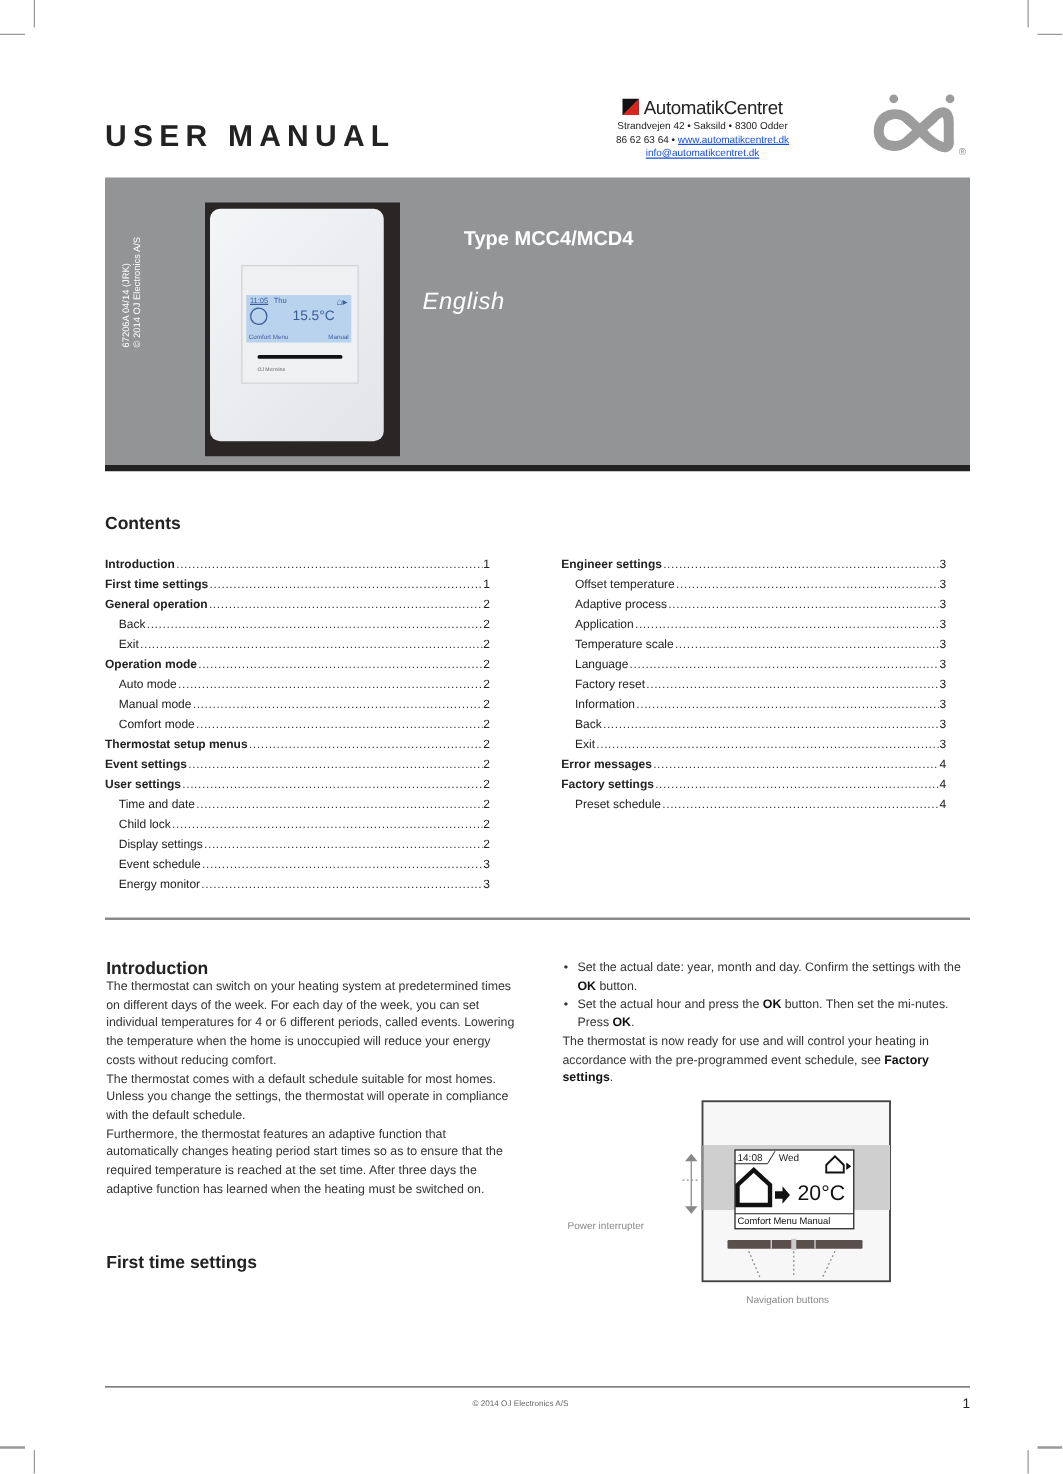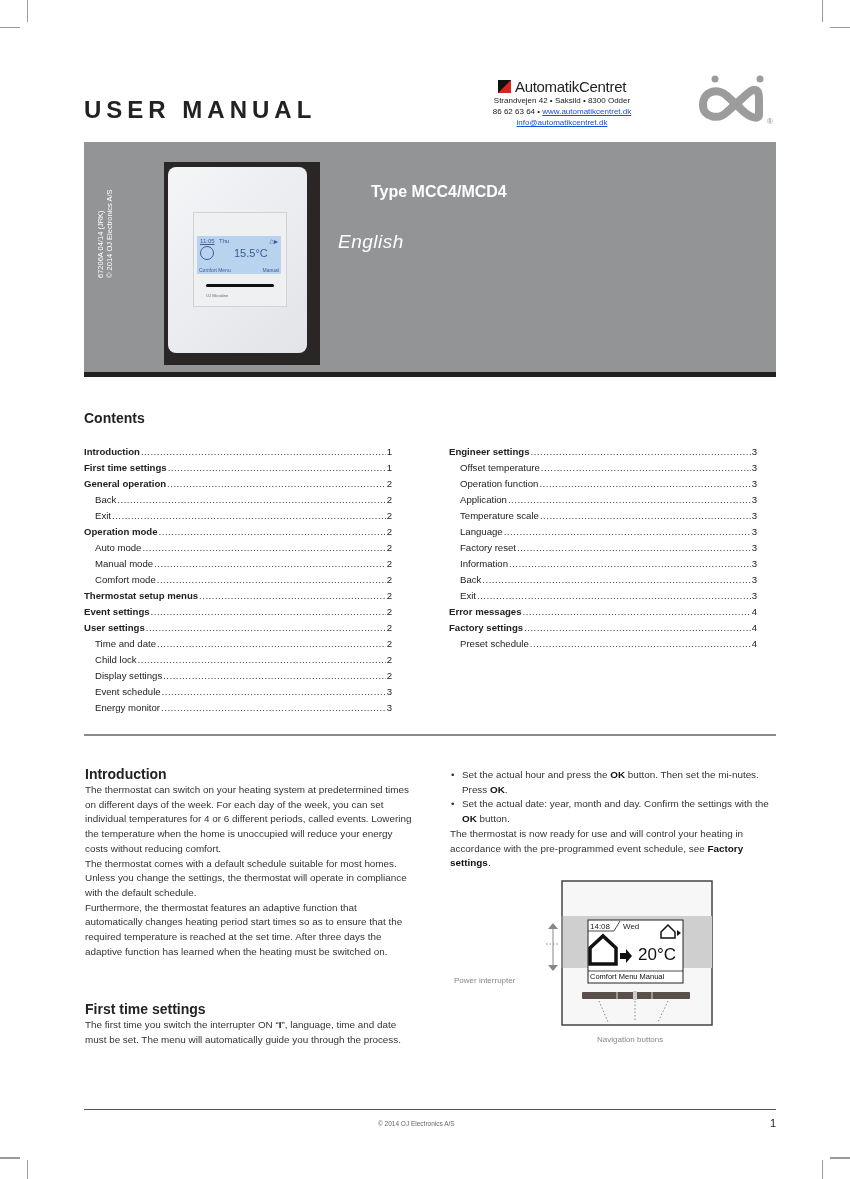--- a/index.html
+++ b/index.html
@@ -210,21 +210,21 @@
       <span class="lbl">Engineer settings</span>
       <span class="dots"></span>
       <span class="pg">3</span>
     </div>
     <div class="toc-row sub">
       <span class="lbl">Offset temperature</span>
       <span class="dots"></span>
       <span class="pg">3</span>
     </div>
     <div class="toc-row sub">
-      <span class="lbl">Operation function</span>
+      <span class="lbl">Adaptive process</span>
       <span class="dots"></span>
       <span class="pg">3</span>
     </div>
     <div class="toc-row sub">
       <span class="lbl">Application</span>
       <span class="dots"></span>
       <span class="pg">3</span>
     </div>
     <div class="toc-row sub">
       <span class="lbl">Temperature scale</span>
@@ -277,27 +277,26 @@
 
 <div class="section-h" style="left:85px;top:766px;">Introduction</div>
 <div class="para" style="left:85px;top:783px;width:330px;">
   <p>The thermostat can switch on your heating system at predetermined times on different days of the week. For each day of the week, you can set individual temperatures for 4 or 6 different periods, called events. Lowering the temperature when the home is unoccupied will reduce your energy costs without reducing comfort.</p>
   <p>The thermostat comes with a default schedule suitable for most homes. Unless you change the settings, the thermostat will operate in compliance with the default schedule.</p>
   <p>Furthermore, the thermostat features an adaptive function that automatically changes heating period start times so as to ensure that the required temperature is reached at the set time. After three days the adaptive function has learned when the heating must be switched on.</p>
 </div>
 
 <div class="section-h" style="left:85px;top:1001px;">First time settings</div>
 <div class="para" style="left:85px;top:1018px;width:330px;">
-  <p><span>The first time you switch the interrupter ON “</span><b>I</b><span>”, language, time and date must be set. The menu will automatically guide you through the process.</span></p>
 </div>
 
 <div class="para" style="left:450px;top:768px;width:330px;">
   <ul>
+    <li><span>Set the actual date: year, month and day. Confirm the settings with the </span><b>OK</b><span> button.</span></li>
     <li><span>Set the actual hour and press the </span><b>OK</b><span> button. Then set the mi-nutes. Press </span><b>OK</b><span>.</span></li>
-    <li><span>Set the actual date: year, month and day. Confirm the settings with the </span><b>OK</b><span> button.</span></li>
   </ul>
   <p><span>The thermostat is now ready for use and will control your heating in accordance with the pre-programmed event schedule, see </span><b>Factory settings</b><span>.</span></p>
 </div>
 
 <svg class="diagram" viewBox="0 0 154 147">
   <rect x="2" y="1" width="150" height="144" fill="#f7f7f7" stroke="#444" stroke-width="1.5"></rect>
   <rect x="2" y="36" width="150" height="52" fill="#cfcfcf"></rect>
   <rect x="28" y="40" width="95" height="63" fill="#fff" stroke="#222" stroke-width="1"></rect>
   <line x1="28" y1="51" x2="54" y2="51" stroke="#222" stroke-width="0.8"></line>
   <line x1="54" y1="51" x2="60" y2="41" stroke="#222" stroke-width="0.8"></line>

